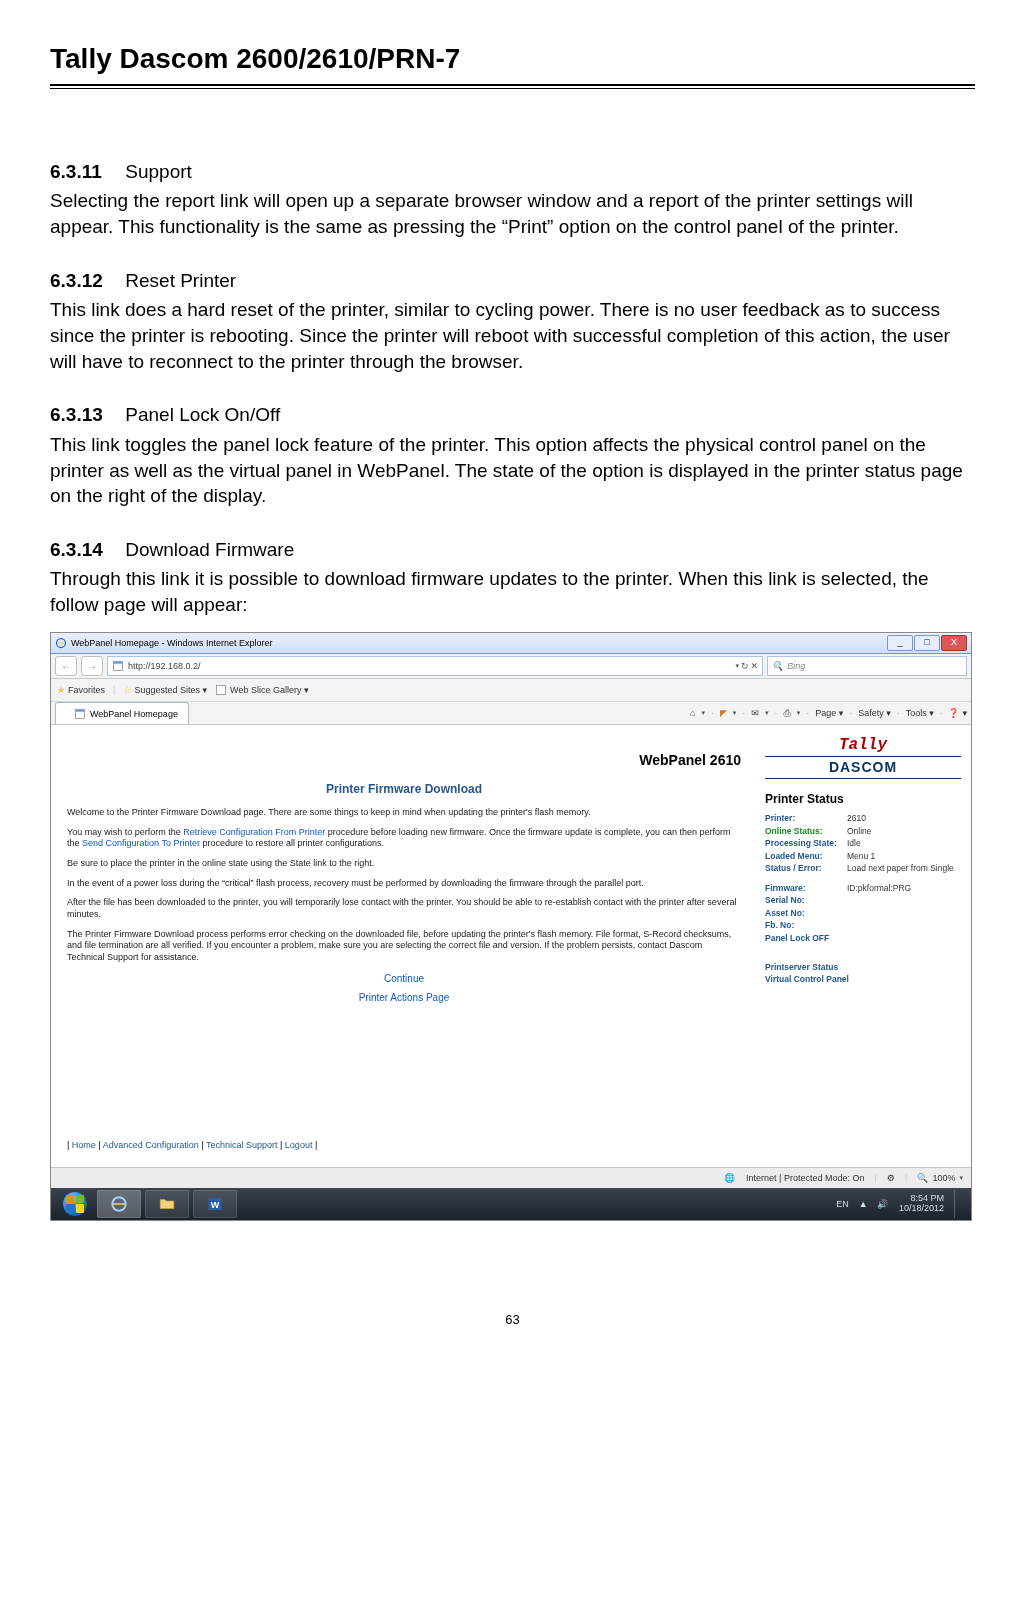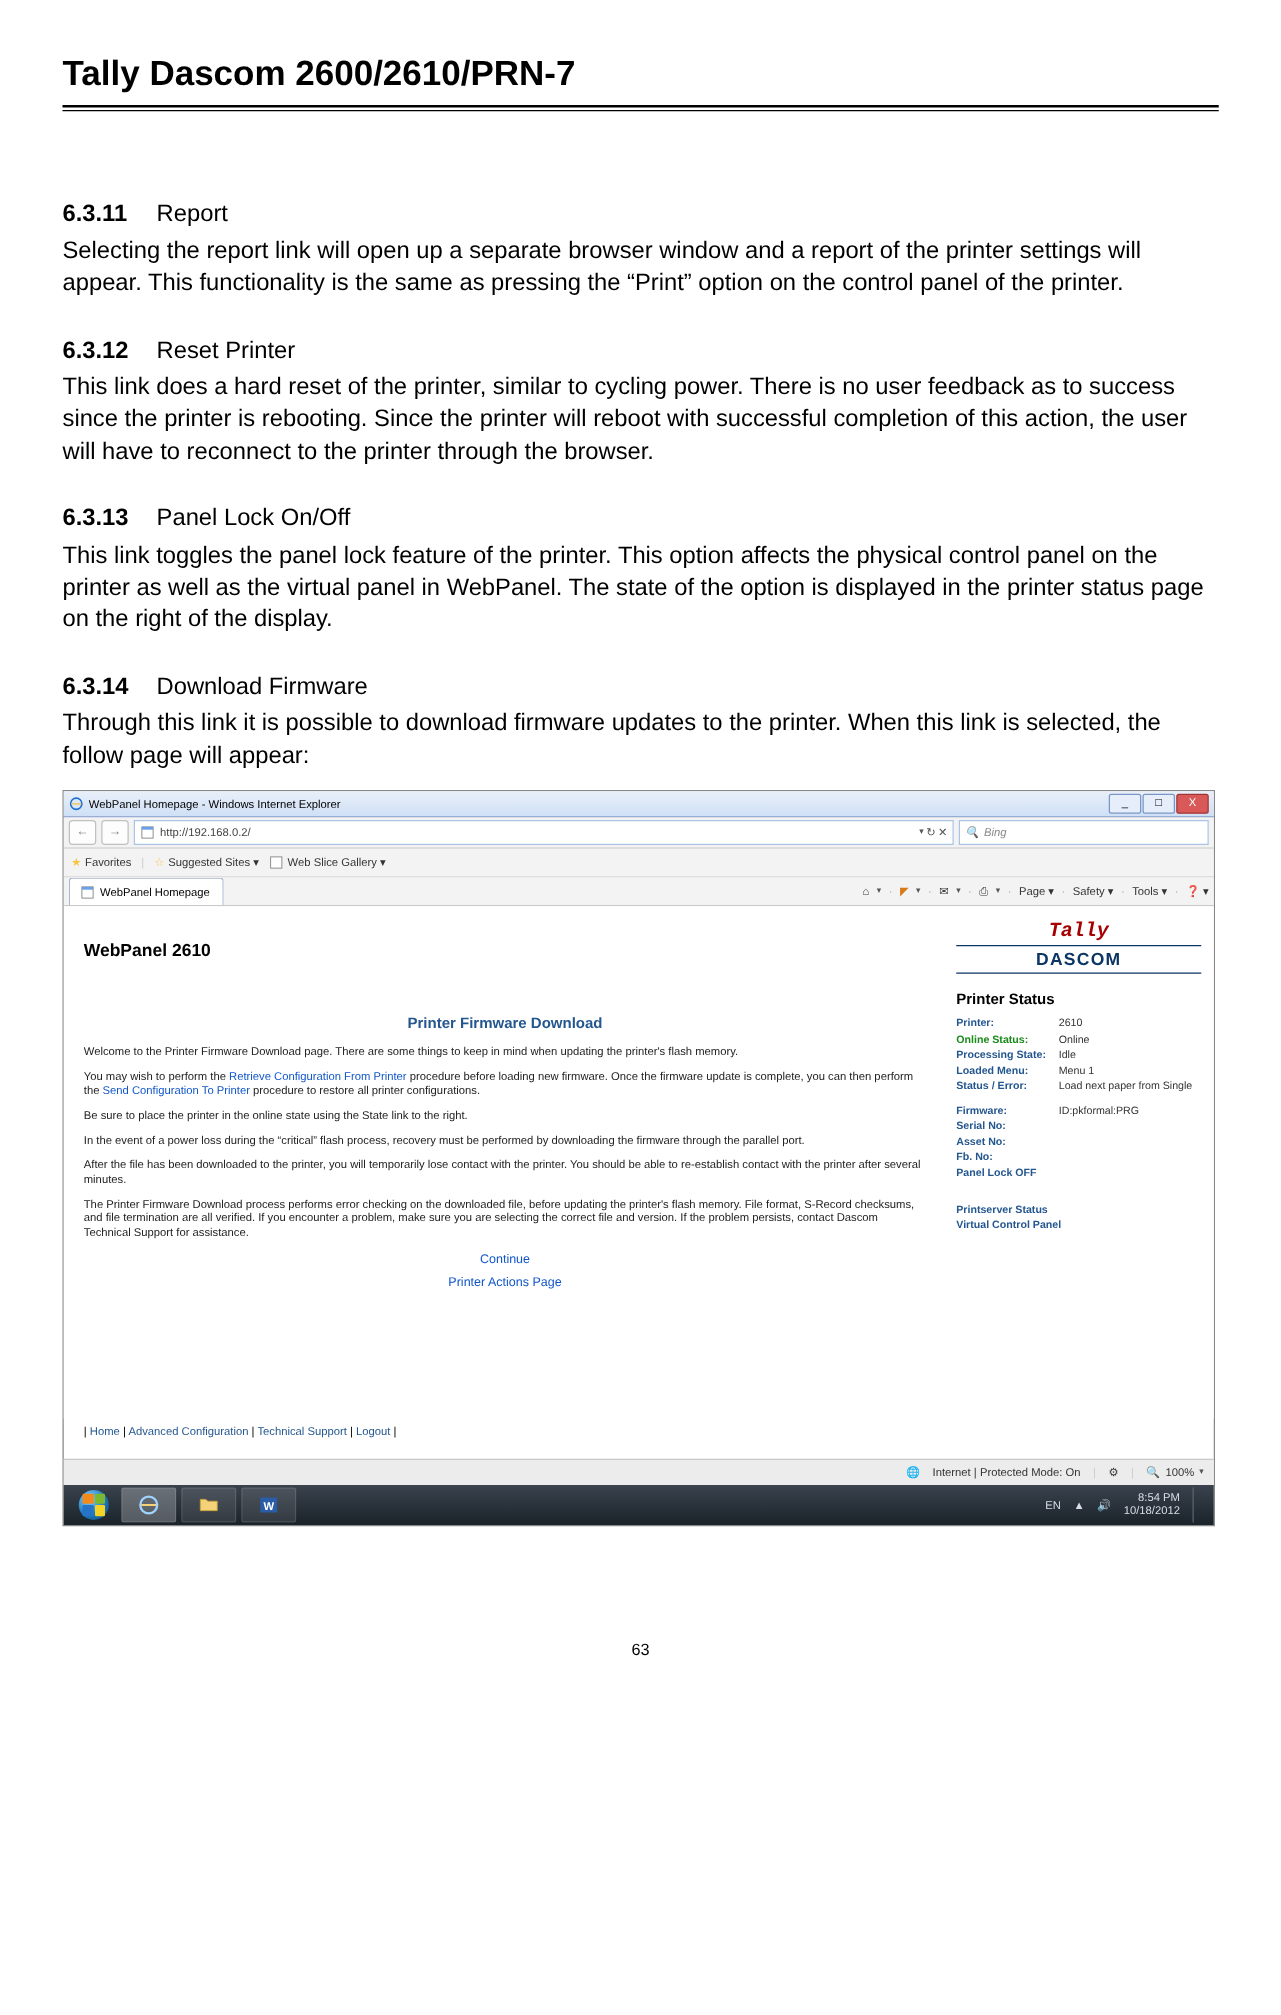--- a/index.html
+++ b/index.html
@@ -166,21 +166,21 @@
       display: flex;
       align-items: center;
       padding: 0 4px;
       justify-content: space-between;
     }
     .tab {
       background: #fff;
       border: 1px solid #a9b9d4;
       border-bottom: none;
       height: 19px;
-      padding: 2px 10px 0 8px;
+      padding: 2px 10px 0 18px;
       font-size: 9px;
       display: flex;
       align-items: center;
       gap: 4px;
       border-radius: 3px 3px 0 0;
       justify-content: center;
     }
     .tabtools {
       display: flex;
       align-items: center;
@@ -201,24 +201,24 @@
     .maincol {
       flex: 1;
       padding: 8px 16px 4px 16px;
     }
     .sidecol {
       width: 196px;
       padding: 10px 10px 4px 8px;
       font-size: 9px;
     }
     .wp-title {
-      text-align: left;
+      text-align: right;
       font-weight: bold;
       font-size: 14px;
-      margin: 18px 0 40px 0;
+      margin: 18px 0 11px 0;
       color: #000;
     }
     .wp-h2 {
       text-align: center;
       font-weight: bold;
       font-size: 12px;
       color: #24578f;
       margin-bottom: 10px;
     }
     .wp-p {
@@ -340,21 +340,21 @@
     .showdesk { width: 10px; height: 28px; border-left: 1px solid #586472; }
   </style>
 </head>
 <body>
 
 <div class="header">Tally Dascom 2600/2610/PRN-7</div>
 <div class="header-rule"></div>
 
 <div class="section-heading">
   <span class="num">6.3.11</span>
-  <span>Report</span>
+  <span>Support</span>
 </div>
 <div class="body-text">Selecting the report link will open up a separate browser window and a report of the printer settings will appear. This functionality is the same as pressing the “Print” option on the control panel of the printer.</div>
 
 <div class="section-heading">
   <span class="num">6.3.12</span>
   <span>Reset Printer</span>
 </div>
 <div class="body-text">This link does a hard reset of the printer, similar to cycling power. There is no user feedback as to success since the printer is rebooting. Since the printer will reboot with successful completion of this action, the user will have to reconnect to the printer through the browser.</div>
 
 <div class="section-heading">

